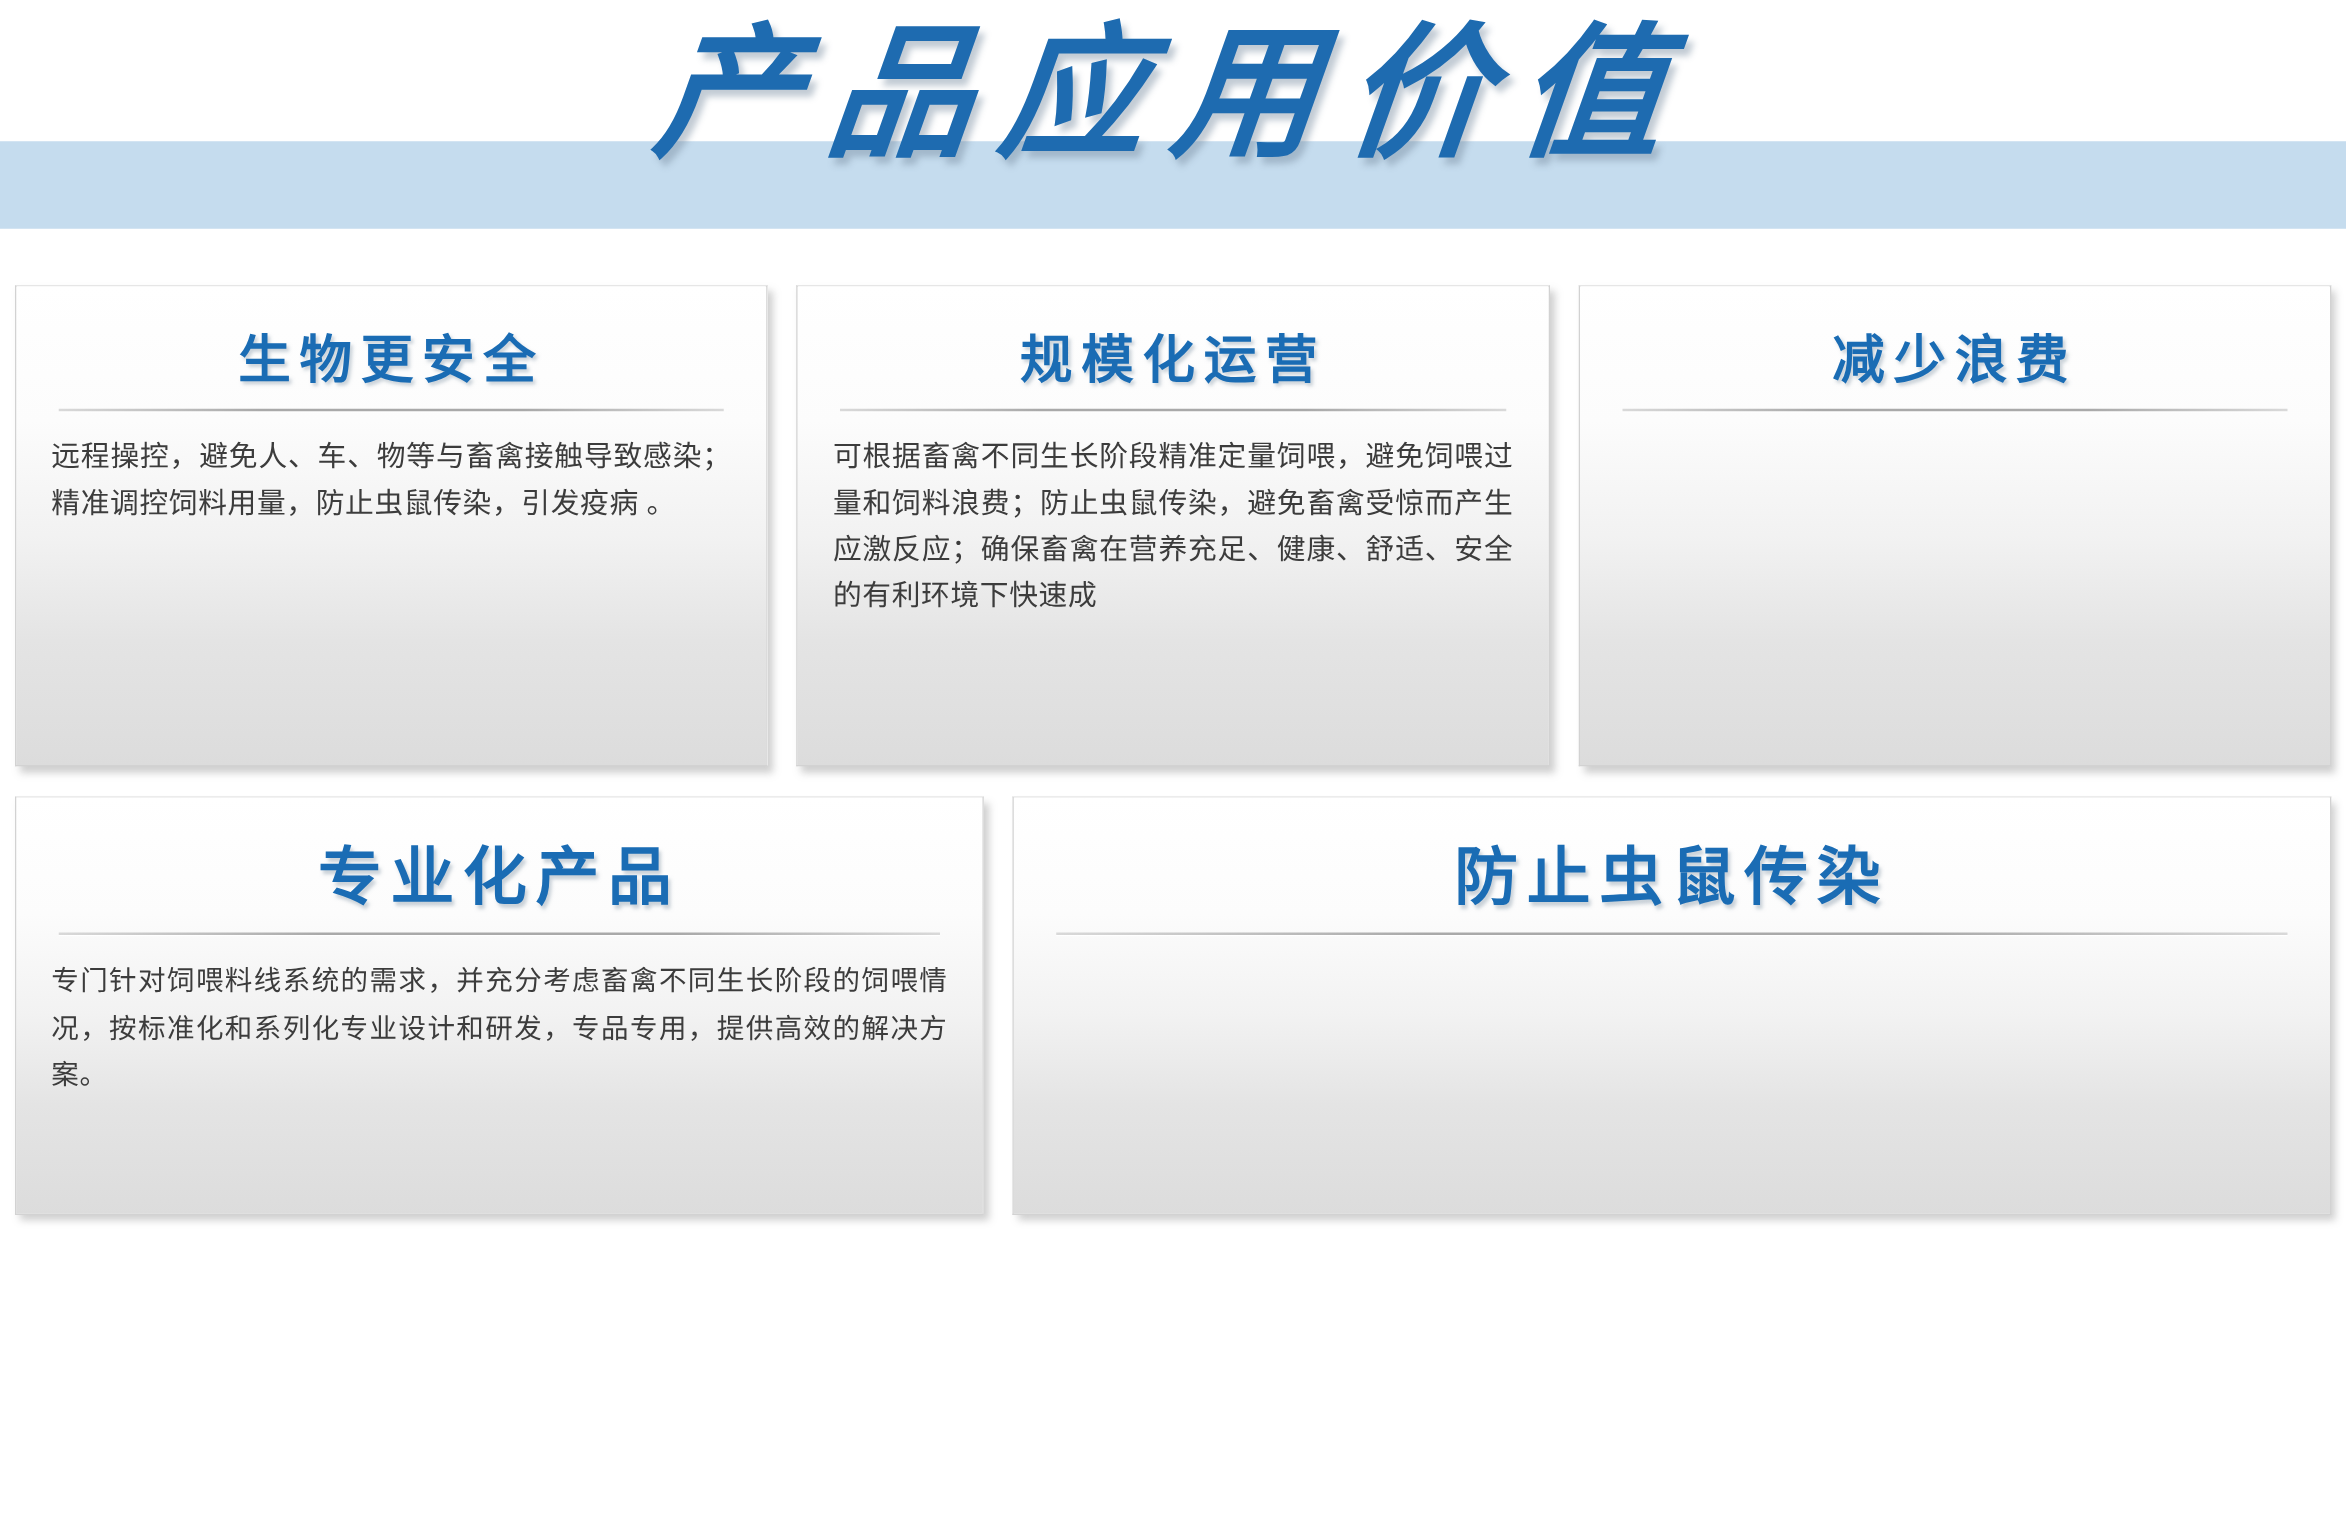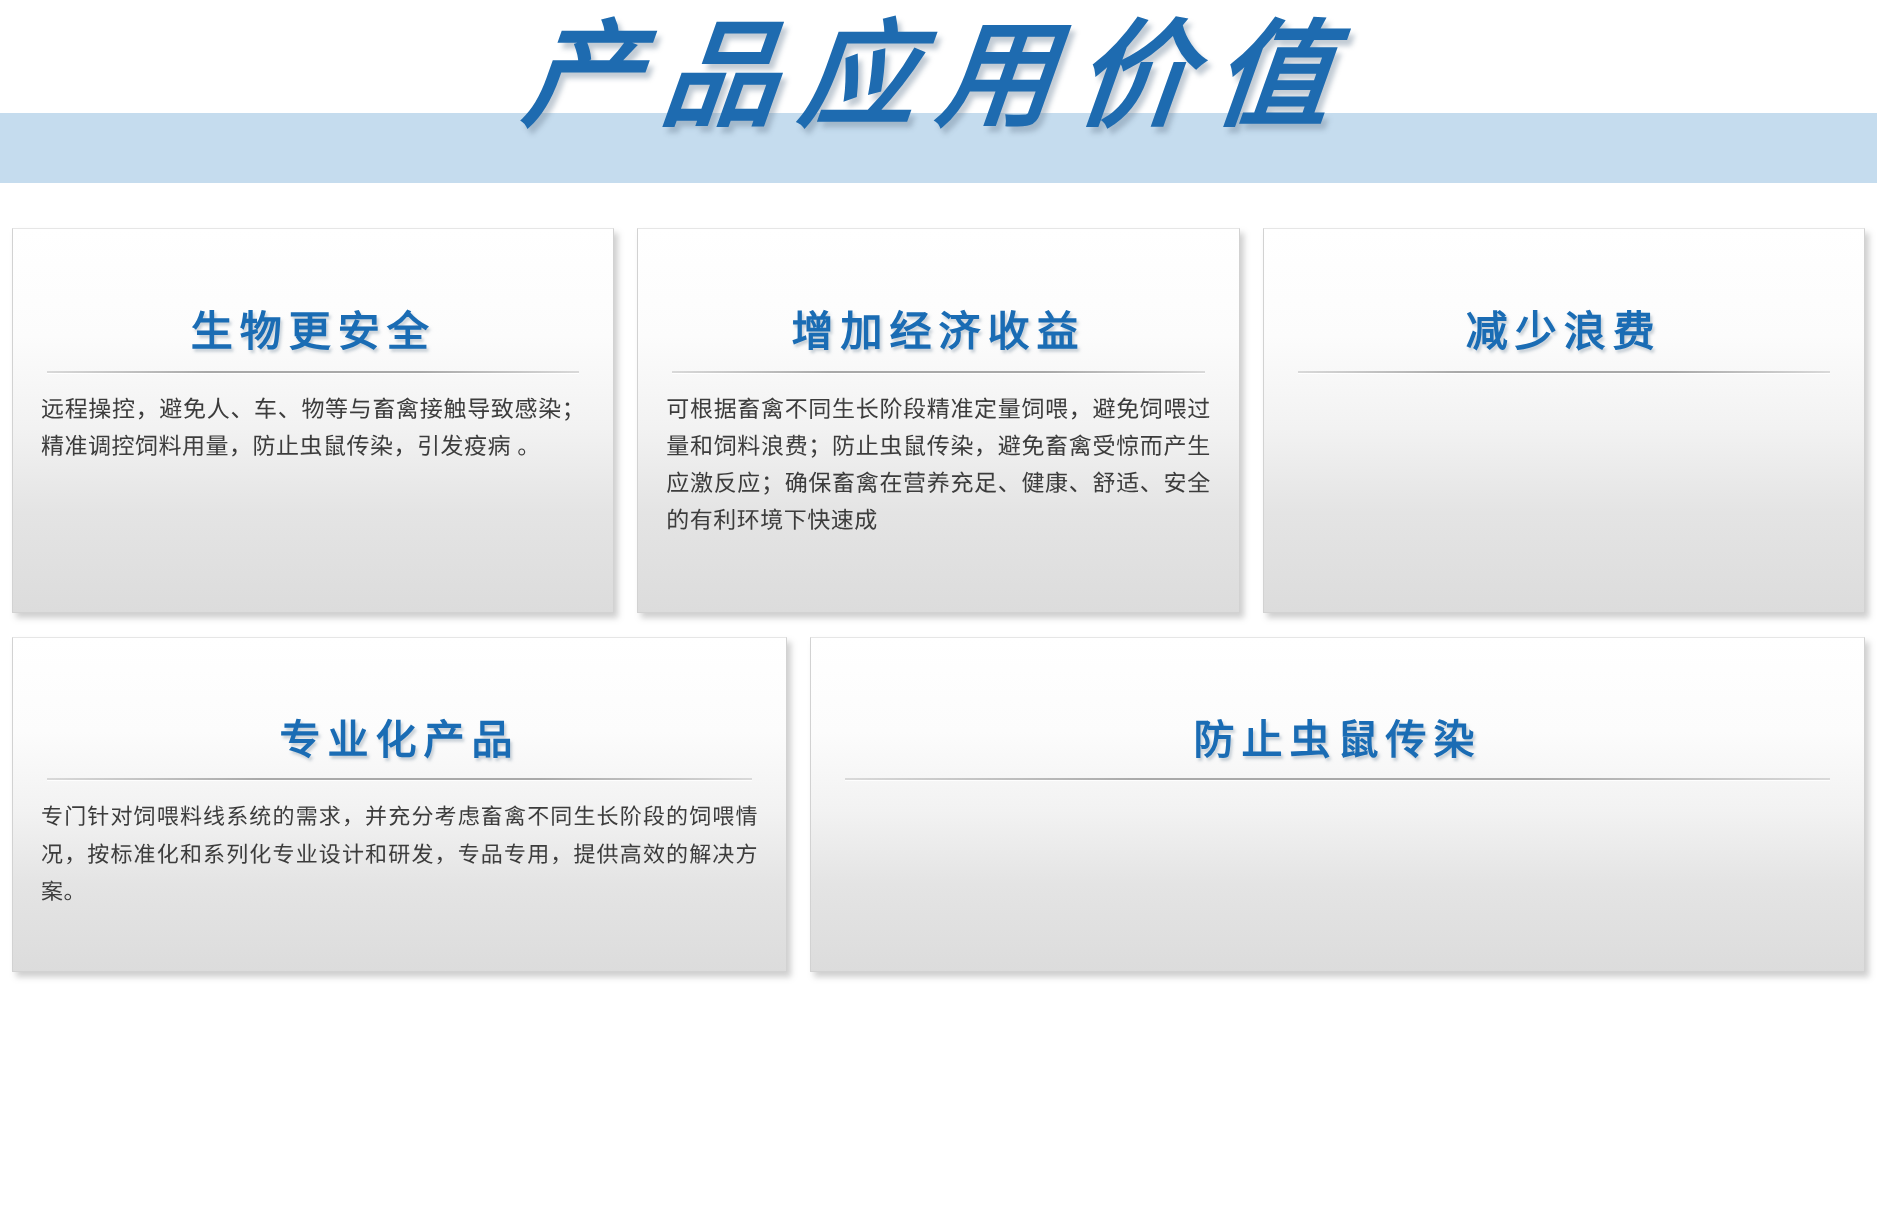--- a/index.html
+++ b/index.html
@@ -91,21 +91,20 @@
   .card-title {
     text-align: center;
     font-family: "Liberation Sans", "DejaVu Sans", sans-serif;
     font-weight: 700;
     font-size: 42px;
     line-height: 1.18;
     letter-spacing: 7px;
     color: #1a6cb4;
     text-shadow: 2px 3px 3px rgba(150,165,180,0.50);
     white-space: nowrap;
-    margin-top: 44px;
   }
 
   .card-rule {
     margin: 14px 6px 0 6px;
     height: 2px;
     background: linear-gradient(to right, #d9d9d9, #a9a9a9 30%, #a9a9a9 70%, #d9d9d9);
     box-shadow: 0 1px 0 rgba(255,255,255,0.9);
   }
 
   .card-body {
@@ -117,40 +116,40 @@
     text-align: justify;
     text-justify: inter-character;
     text-align-last: left;
     letter-spacing: 0.5px;
     word-break: break-all;
   }
 
   .cards-bottom .card-body { font-size: 22px; line-height: 1.70; }
 
   .card-pro .card-title,
-  .card-smart .card-title { font-size: 41px; }
+  .card-smart .card-title { font-size: 51px; }
 </style>
 </head>
 <body>
 
 <div id="page">
 
   <div class="header-band"></div>
   <div class="page-title">产品应用价值</div>
 
   <div class="cards-top">
 
     <div class="card card-bio">
       <div class="card-title">生物更安全</div>
       <div class="card-rule"></div>
       <div class="card-body">远程操控，避免人、车、物等与畜禽接触导致感染；精准调控饲料用量，防止虫鼠传染，引发疫病 。</div>
     </div>
 
     <div class="card card-welfare">
-      <div class="card-title">增加经济收益</div>
+      <div class="card-title">规模化运营</div>
       <div class="card-rule"></div>
       <div class="card-body">可根据畜禽不同生长阶段精准定量饲喂，避免饲喂过量和饲料浪费；防止虫鼠传染，避免畜禽受惊而产生应激反应；确保畜禽在营养充足、健康、舒适、安全的有利环境下快速成</div>
     </div>
 
     <div class="card card-efficiency">
       <div class="card-title">减少浪费</div>
       <div class="card-rule"></div>
     </div>
 
   </div>

